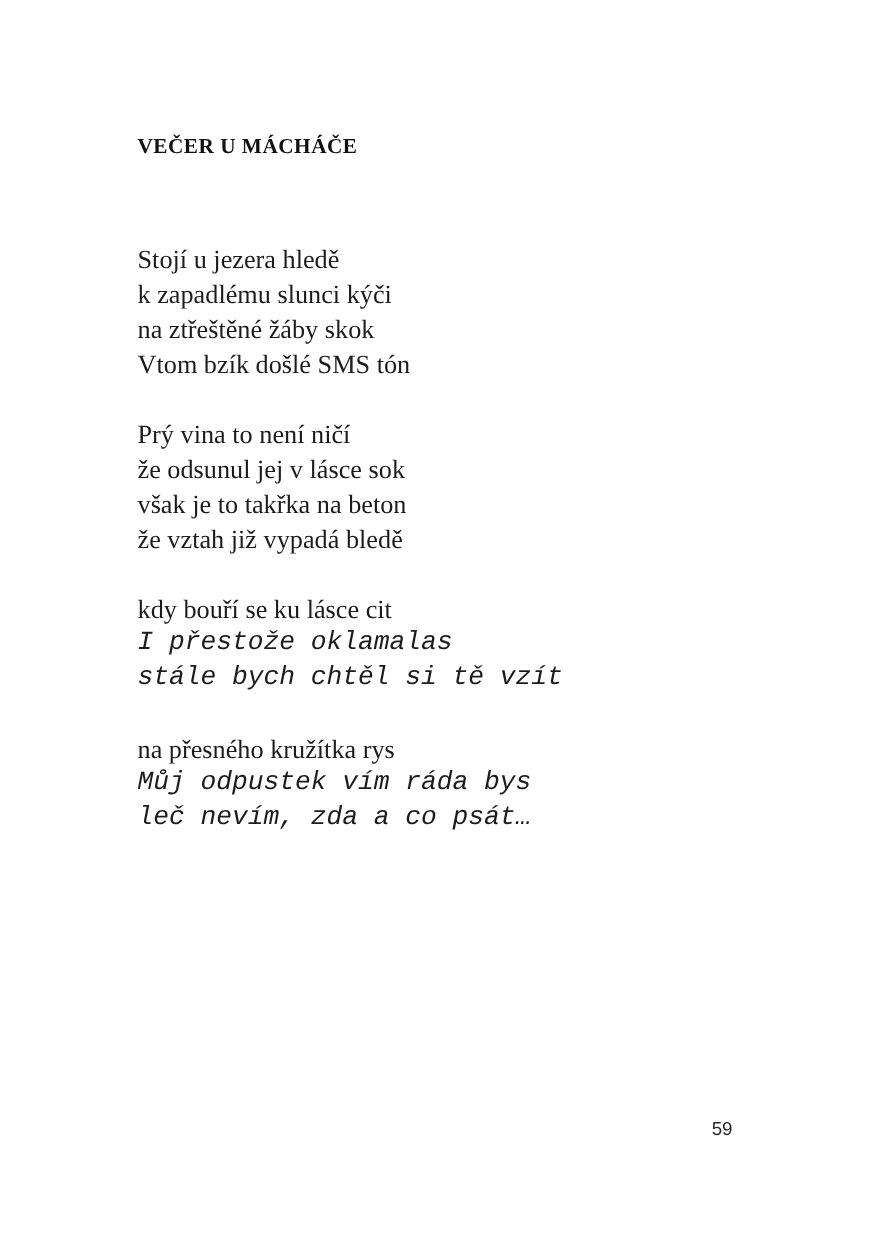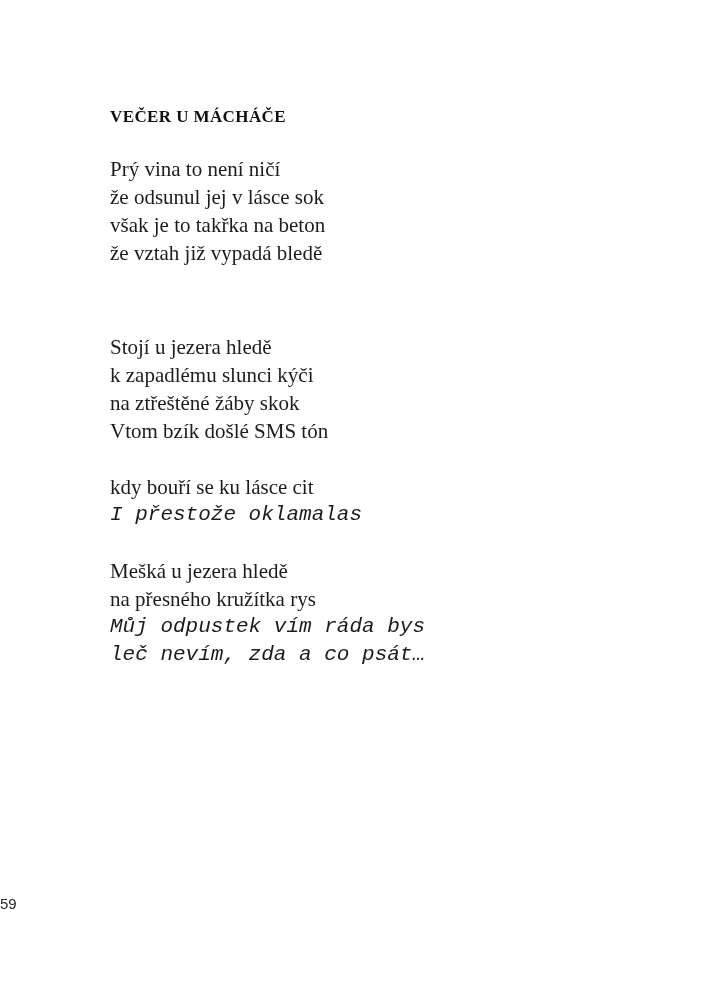--- a/index.html
+++ b/index.html
@@ -43,55 +43,55 @@
   }
   .line.italic {
     font-style: italic;
     font-family: Liberation Mono, monospace;
   }
   .page-number {
     position: absolute;
     left: 0;
     width: 100%;
     top: 895px;
-    text-align: left;
+    text-align: right;
     font-family: "Liberation Sans", "DejaVu Sans", sans-serif;
     font-size: 15px;
     color: #2a2a2a;
   }
 </style>
 </head>
 <body>
 
 <div class="page">
   <div class="content">
 
     <div class="poem-title">VEČER U MÁCHÁČE</div>
 
-    <div class="stanza">
-      <div class="line">Prý vina to není ničí</div>
-      <div class="line">že odsunul jej v lásce sok</div>
-      <div class="line">však je to takřka na beton</div>
-      <div class="line">že vztah již vypadá bledě</div>
-    </div>
-
     <div class="stanza first">
       <div class="line">Stojí u jezera hledě</div>
       <div class="line">k zapadlému slunci kýči</div>
       <div class="line">na ztřeštěné žáby skok</div>
       <div class="line">Vtom bzík došlé SMS tón</div>
     </div>
 
     <div class="stanza">
-      <div class="line">kdy bouří se ku lásce cit</div>
-      <div class="line italic">I přestože oklamalas</div>
+      <div class="line">Prý vina to není ničí</div>
+      <div class="line">že odsunul jej v lásce sok</div>
+      <div class="line">však je to takřka na beton</div>
+      <div class="line">že vztah již vypadá bledě</div>
     </div>
 
     <div class="stanza">
-      <div class="line">Mešká u jezera hledě</div>
+      <div class="line">kdy bouří se ku lásce cit</div>
+      <div class="line italic">I přestože oklamalas</div>
+      <div class="line italic">stále bych chtěl si tě vzít</div>
+    </div>
+
+    <div class="stanza">
       <div class="line">na přesného kružítka rys</div>
       <div class="line italic">Můj odpustek vím ráda bys</div>
       <div class="line italic">leč nevím, zda a co psát…</div>
     </div>
 
   </div>
 
   <div class="page-number">59</div>
 </div>
 

